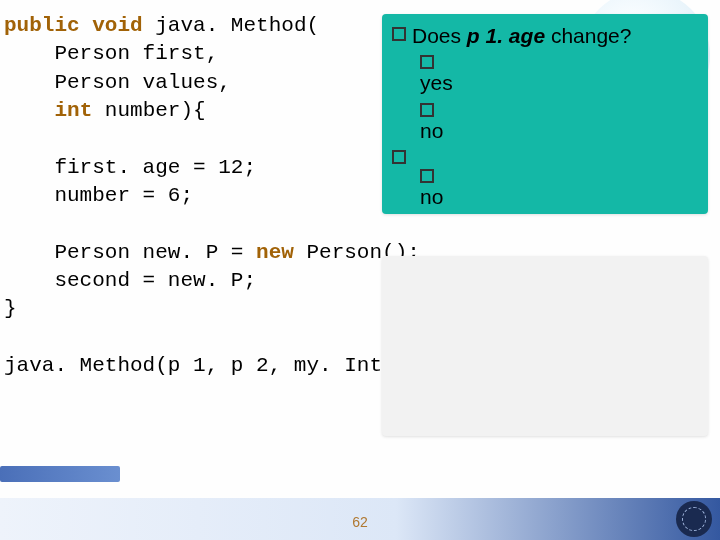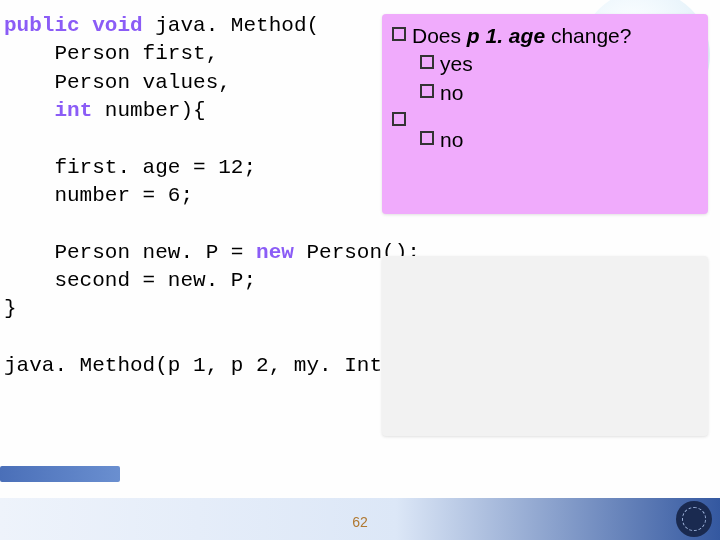--- a/index.html
+++ b/index.html
@@ -69,28 +69,28 @@
     position: absolute;
     left: 4px;
     top: 12px;
     width: 376px;
     font-family: "Courier New", Courier, monospace;
     font-size: 21px;
     line-height: 1.35;
     color: #000;
     white-space: pre;
   }
-  .kw { color: #8b5cf6; font-weight: bold; }
+  .kw { color: #a16207; font-weight: bold; }
   .box-top {
     position: absolute;
     left: 382px;
     top: 14px;
     width: 326px;
     height: 200px;
-    background: #f0abfc;
+    background: #14b8a6;
     border-radius: 4px;
     padding: 8px 10px 8px 10px;
     box-shadow: 0 1px 3px rgba(0,0,0,0.12);
   }
   .box-bot {
     position: absolute;
     left: 382px;
     top: 256px;
     width: 326px;
     height: 180px;
@@ -108,21 +108,21 @@
   }
   .sq {
     display: inline-block;
     width: 14px;
     height: 14px;
     border: 2px solid #333;
     margin-right: 6px;
     margin-top: 5px;
     flex-shrink: 0;
   }
-  .indent1 { padding-left: 28px; }
+  .indent1 { padding-left: 28px; flex-direction: column; }
   .bi { font-style: italic; font-weight: bold; }
 </style>
 </head>
 <body>
 
 <div class="decor-circle"></div>
 
 <div class="code-area"><span class="kw">public</span> <span class="kw">void</span><span> java. Method(</span>
 <span>    Person first,</span>
 <span>    Person values,</span>

